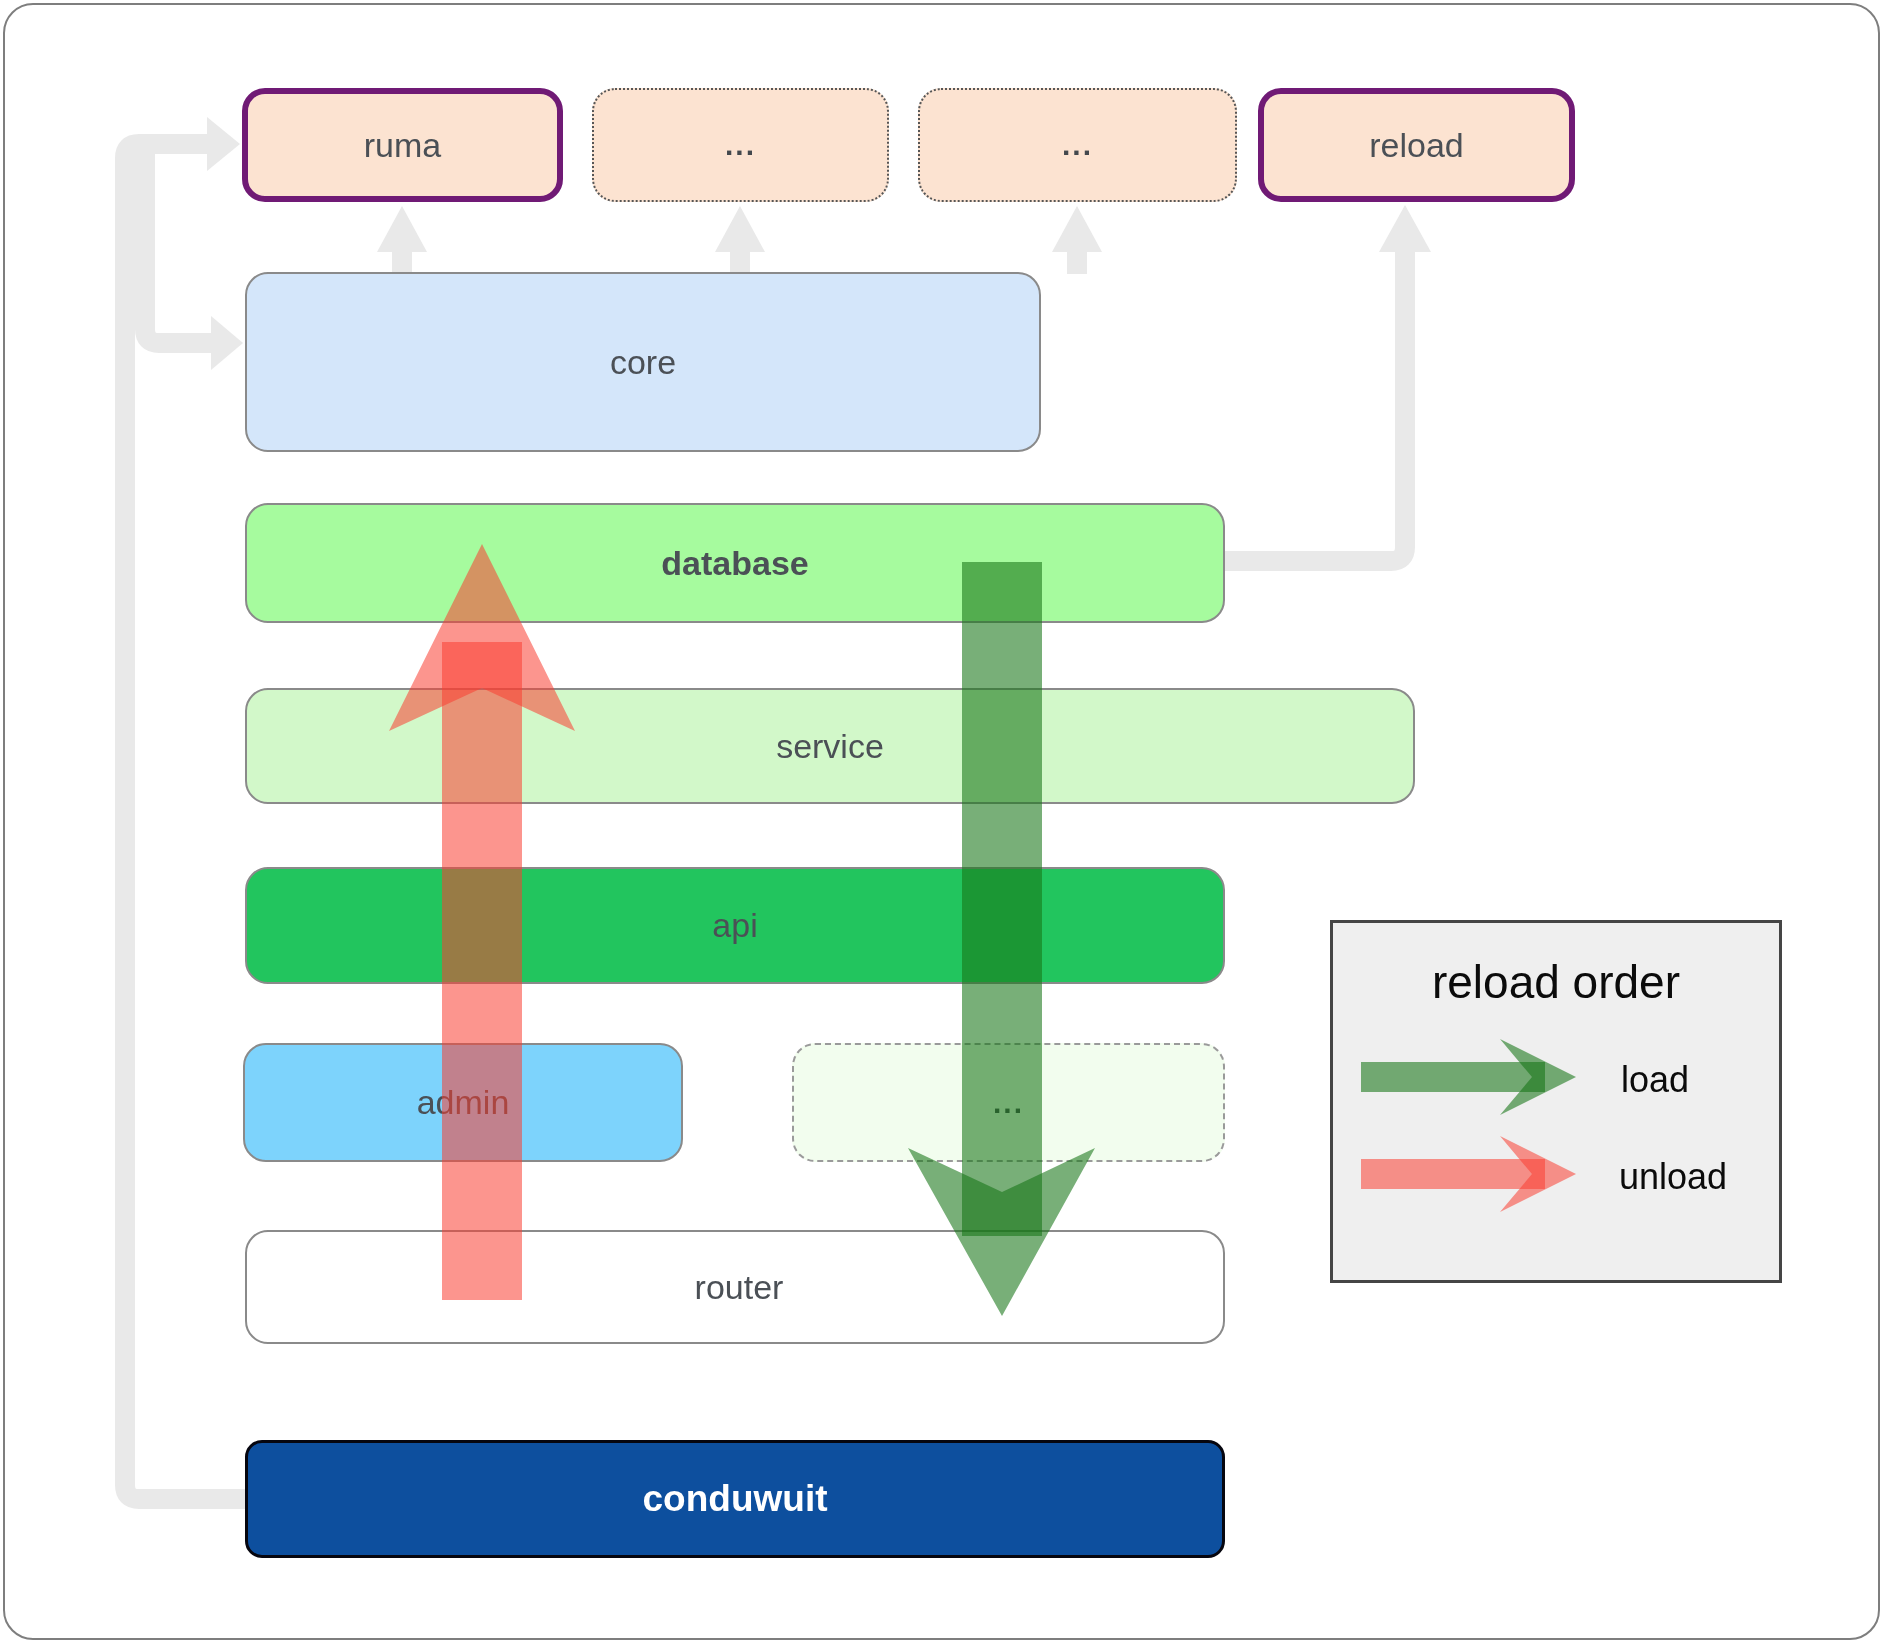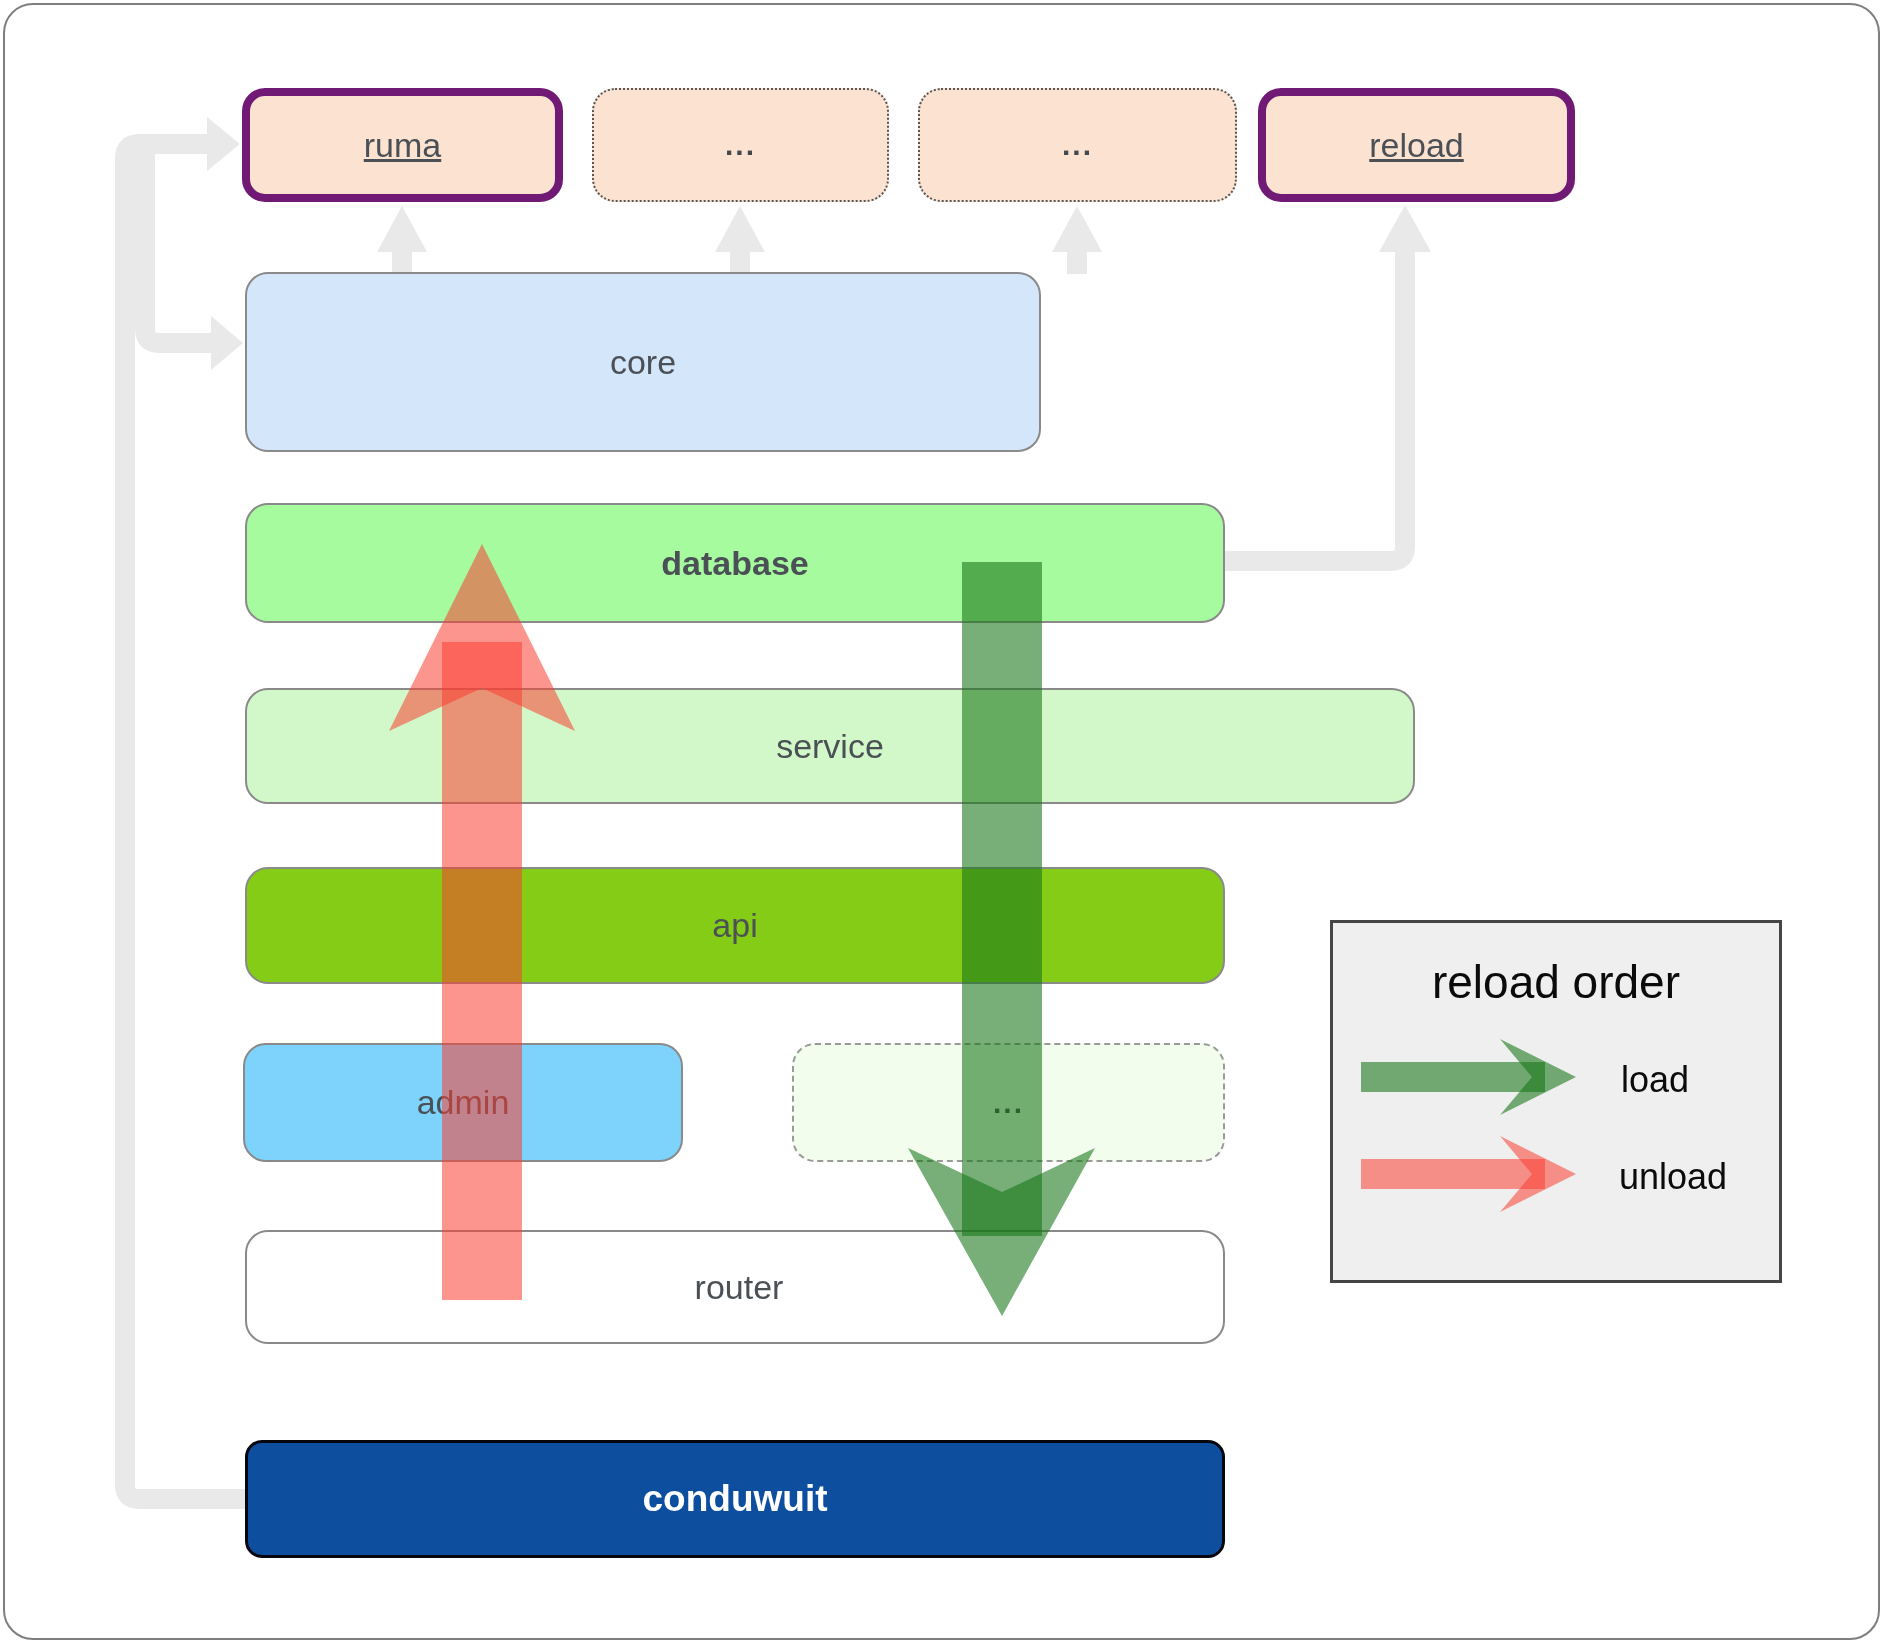--- a/index.html
+++ b/index.html
@@ -11,21 +11,21 @@
   .frame{
     position:absolute;left:3px;top:3px;width:1873px;height:1633px;
     border:2.5px solid #7e7e7e;border-radius:30px;
   }
   .box{
     position:absolute;display:flex;align-items:center;justify-content:center;
     border-radius:23px;box-sizing:border-box;
     font-size:34px;color:#4b5056;
   }
   .box .lbl{position:relative;}
-  .solidb{border:8px solid #701a75;text-decoration:underline;}
+  .solidb{border:6px solid #701a75;}
   .grayb{border:2px solid #8a8a8a;}
   .dottedb{border:2px dotted #565656;}
   .dashedb{border:2px dashed #9a9a9a;}
   .peach{background:#fce3d1;}
   .dots{font-weight:bold;font-size:30px;letter-spacing:2px;color:#43484d;}
   .conduwuit{
     background:#0d4f9e;border:3px solid #06060f;border-radius:17px;
     color:#ffffff;font-weight:bold;font-size:37px;
   }
   .legend{
@@ -83,21 +83,21 @@
 
   <div class="box grayb" style="left:245px;top:272px;width:796px;height:180px;background:#d4e6fa;">
     <span class="lbl">core</span>
   </div>
   <div class="box grayb" style="left:245px;top:503px;width:980px;height:120px;background:#a6fb9e;font-weight:bold;">
     <span class="lbl">database</span>
   </div>
   <div class="box grayb" style="left:245px;top:688px;width:1170px;height:116px;background:#d2f8c9;">
     <span class="lbl">service</span>
   </div>
-  <div class="box grayb" style="left:245px;top:867px;width:980px;height:117px;background:#84cc16;">
+  <div class="box grayb" style="left:245px;top:867px;width:980px;height:117px;background:#22c55e;">
     <span class="lbl">api</span>
   </div>
   <div class="box grayb" style="left:243px;top:1043px;width:440px;height:119px;background:#7dd3fc;">
     <span class="lbl">admin</span>
   </div>
   <div class="box dashedb" style="left:792px;top:1043px;width:433px;height:119px;background:#f2fdee;">
     <span class="lbl dots">...</span>
   </div>
   <div class="box grayb" style="left:245px;top:1230px;width:980px;height:114px;background:#ffffff;padding-left:8px;">
     <span class="lbl">router</span>

